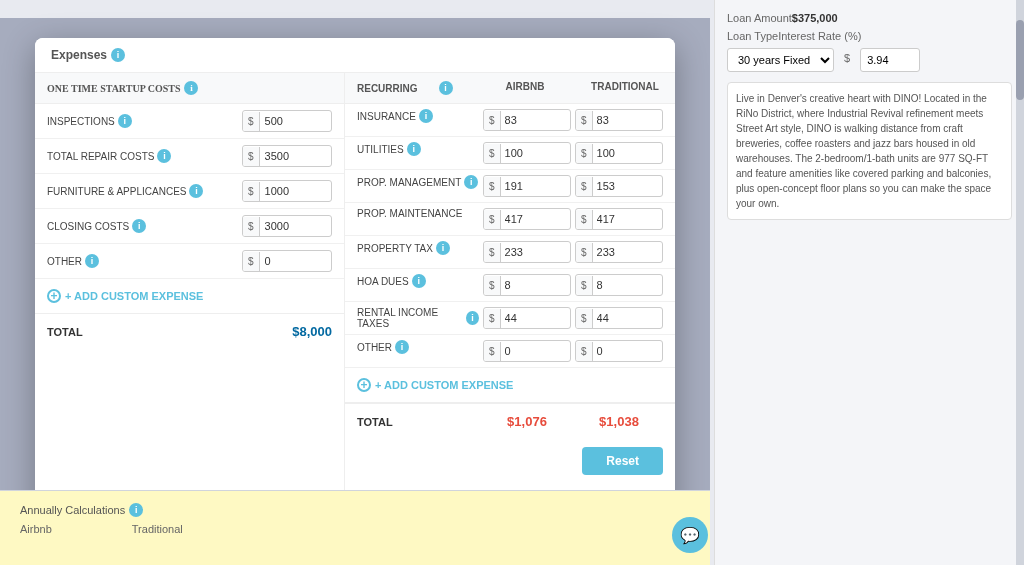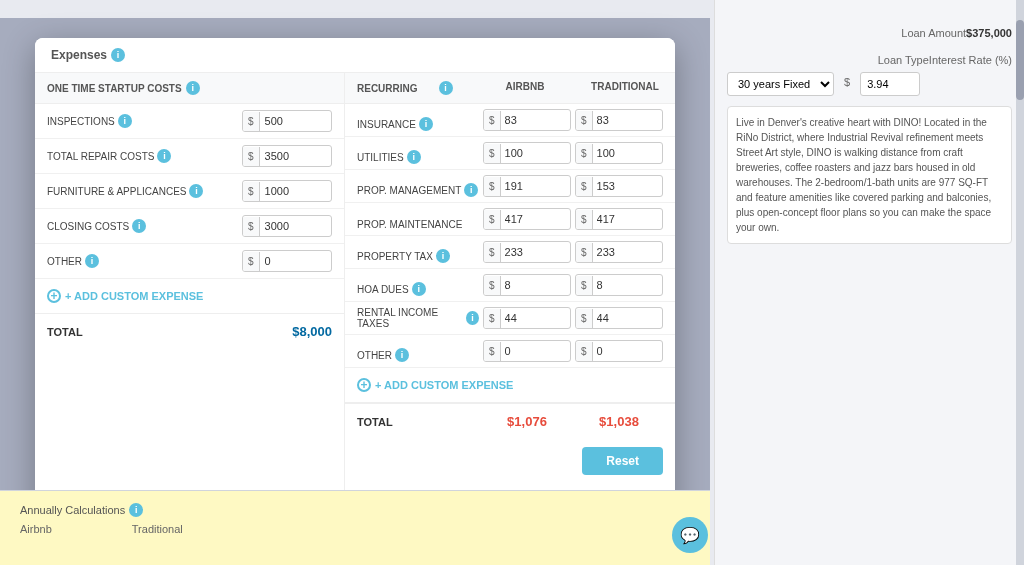--- a/index.html
+++ b/index.html
@@ -27,23 +27,22 @@
       top: 0; right: 0;
       width: 310px;
       height: 565px;
       background: #f4f5f8;
       border-left: 1px solid #ddd;
       padding: 12px;
     }
 
     .right-panel .loan-row {
       display: flex;
-      justify-content: flex-end;
+      justify-content: flex-start;
       margin-bottom: 6px;
-      margin-top: 15px;
     }
 
     .right-panel .loan-label {
       font-size: 11px;
       color: #666;
     }
 
     .right-panel .loan-value {
       font-size: 11px;
       color: #333;
@@ -159,20 +158,21 @@
     .section-header {
       background: #f8f9fa;
       padding: 8px 12px;
       font-size: 10px;
       font-weight: bold;
       color: #555;
       border-bottom: 1px solid #eee;
       display: flex;
       align-items: center;
       gap: 4px;
+      font-family: Liberation Serif, serif;
     }
 
     .expense-row {
       display: flex;
       align-items: center;
       padding: 6px 12px;
       border-bottom: 1px solid #f0f0f0;
     }
 
     .expense-label {
@@ -272,21 +272,21 @@
       width: 100px;
       padding: 8px 6px;
       font-size: 10px;
       font-weight: bold;
       color: #555;
       text-align: center;
     }
 
     .recurring-row {
       display: flex;
-      align-items: flex-end;
+      align-items: flex-start;
       padding: 5px 12px;
       border-bottom: 1px solid #f0f0f0;
     }
 
     .recurring-label {
       flex: 1;
       font-size: 10px;
       color: #444;
       display: flex;
       align-items: center;

